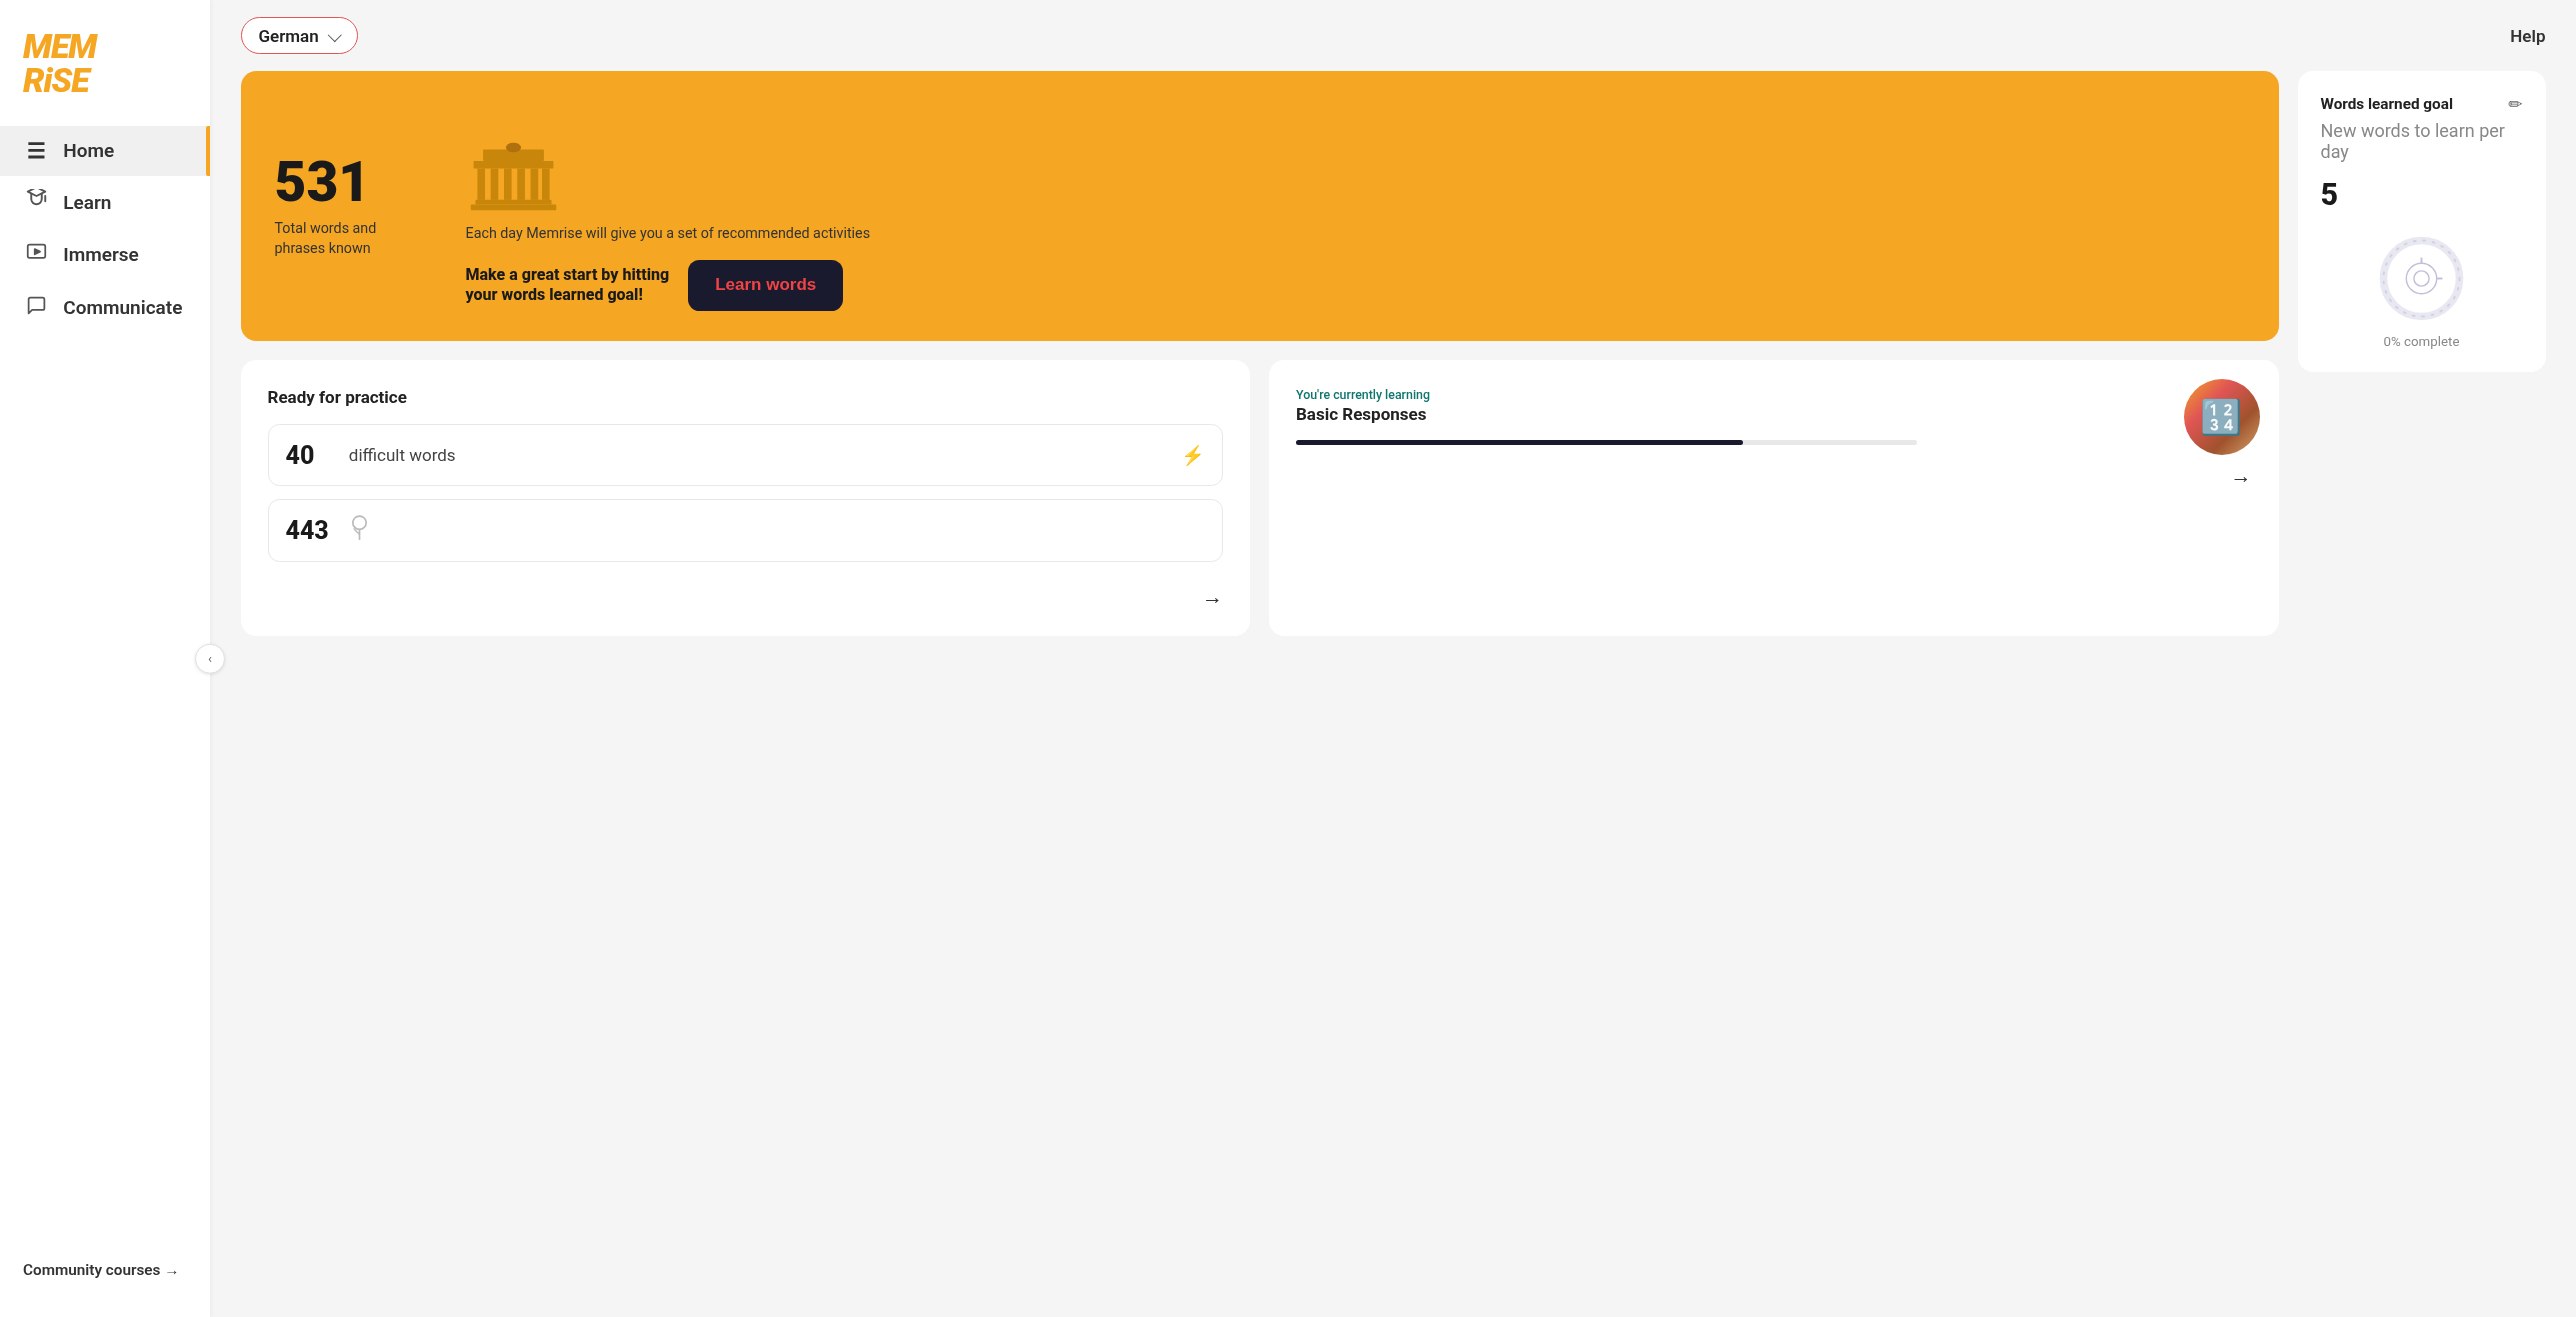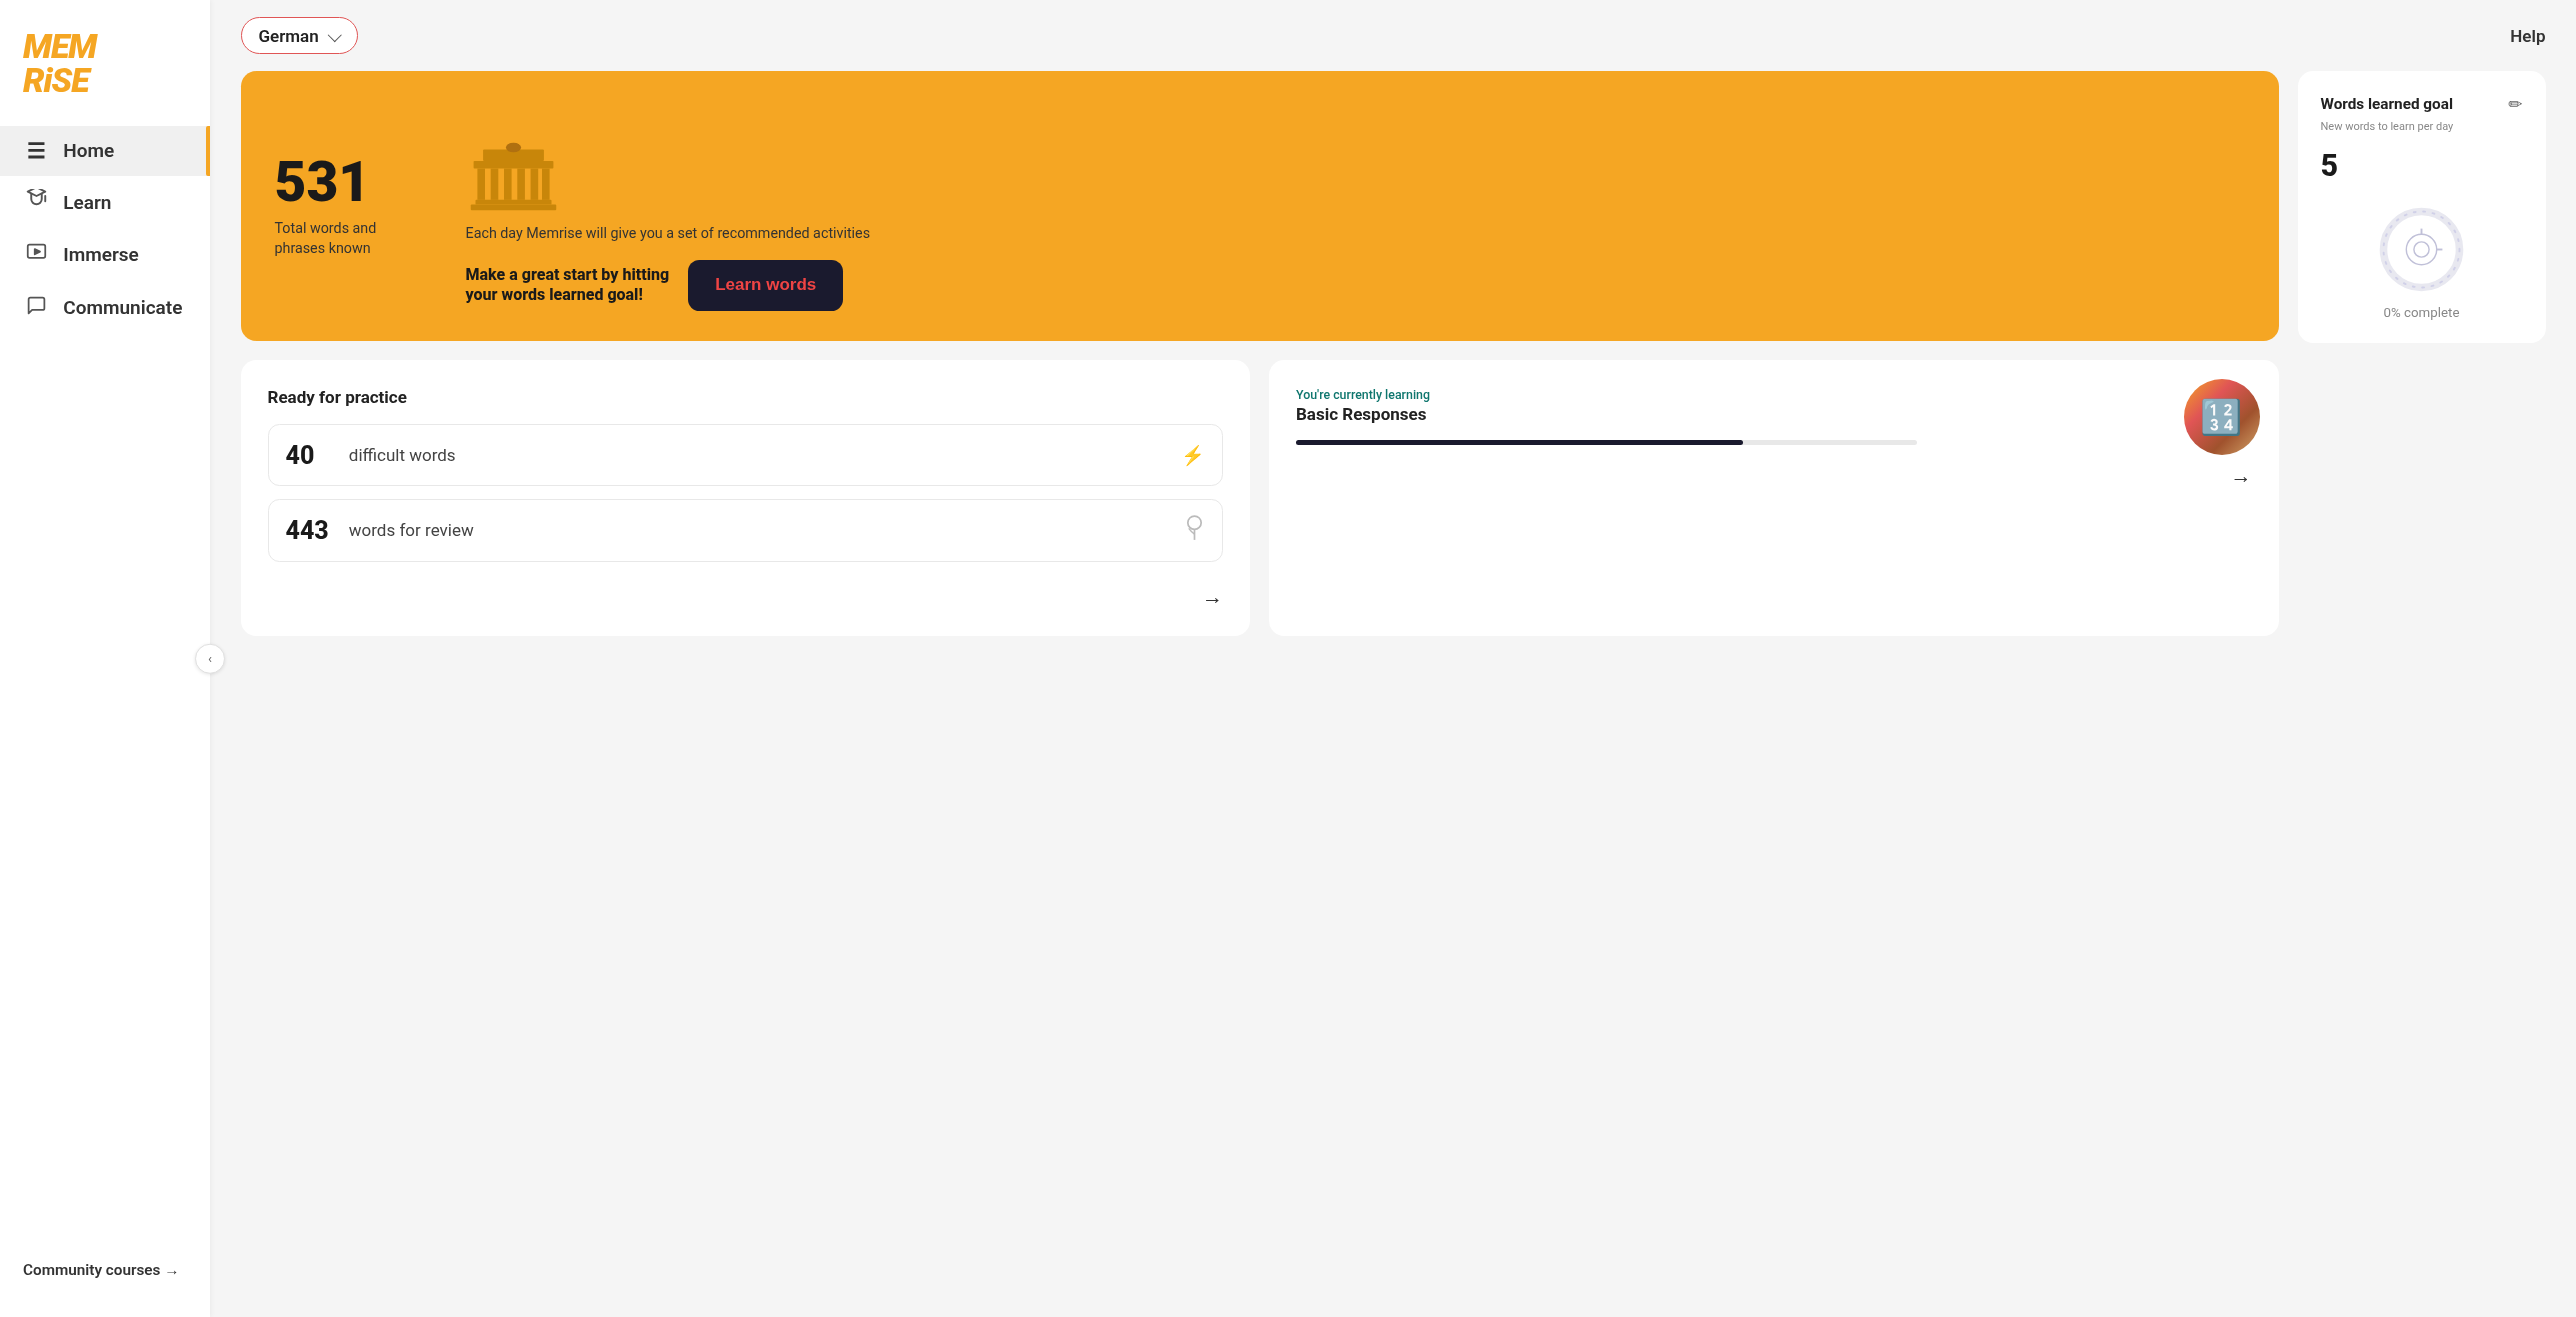--- a/index.html
+++ b/index.html
@@ -368,21 +368,21 @@
       color: #222;
     }
 
     .edit-icon {
       font-size: 17px;
       color: #666;
       cursor: pointer;
     }
 
     .goal-sub {
-      font-size: 11px;
+      font-size: 18px;
       color: #888;
       margin-bottom: 15.3px;
     }
 
     .goal-number {
       font-size: 30.5px;
       font-weight: 800;
       color: #1a1a1a;
       margin-bottom: 19px;
     }
@@ -528,21 +528,20 @@
           <div class="card-title">Ready for practice</div>
 
           <div class="practice-item">
             <div class="practice-count">40</div>
             <div class="practice-label">difficult words</div>
             <div class="practice-icon">⚡</div>
           </div>
 
           <div class="practice-item">
             <div class="practice-count">443</div>
-            <div class="practice-label">words for review</div>
             <div class="practice-icon">
               <svg width="21" height="25" viewBox="0 0 22 26" fill="none">
                 <circle cx="11" cy="8" r="7" stroke="#bbb" stroke-width="1.8" fill="none"></circle>
                 <line x1="11" y1="15" x2="11" y2="26" stroke="#bbb" stroke-width="1.8"></line>
                 <path d="M11 20 Q7 17 5 14" stroke="#bbb" stroke-width="1.5" fill="none"></path>
               </svg>
             </div>
           </div>
 
           <div class="card-arrow">

